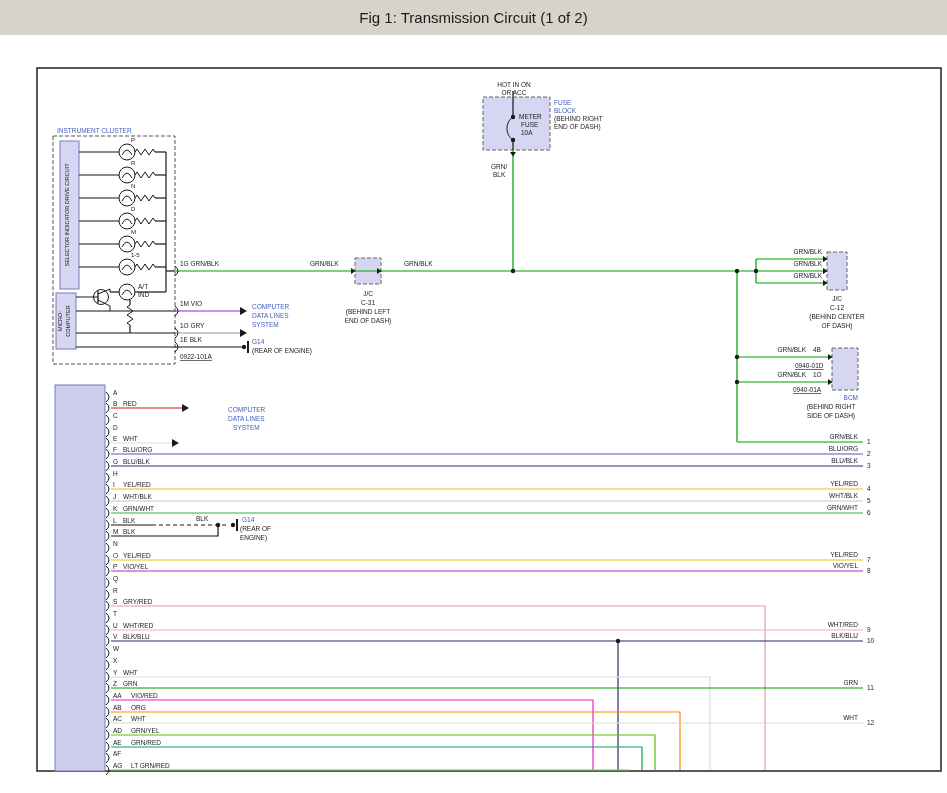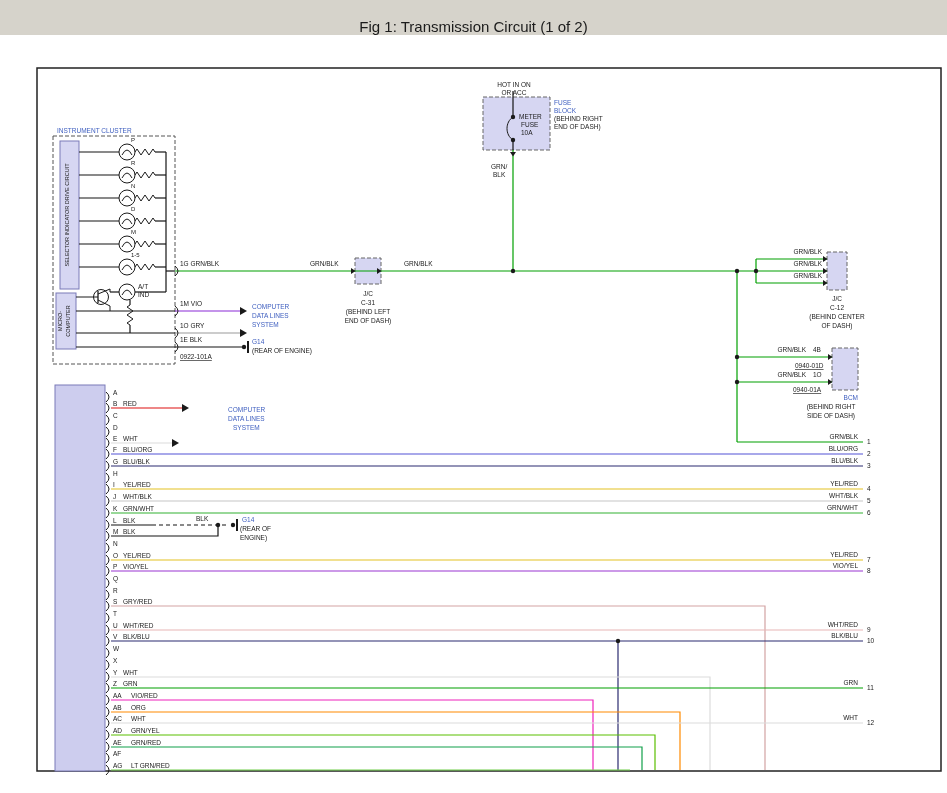--- a/index.html
+++ b/index.html
@@ -2,21 +2,21 @@
 <html><head>
 <meta charset="utf-8">
 <style>
   html,body{margin:0;padding:0;}
   body{
     width:947px;height:793px;position:relative;overflow:hidden;
     background:#ffffff;font-family:"Liberation Sans", sans-serif;
   }
   .title-bar{
     position:absolute;left:0;top:0;width:947px;height:35px;
-    background:#D6D3CB;display:flex;align-items:flex-end;justify-content:center;
+    background:#D6D3CB;display:flex;align-items:center;justify-content:center;
   }
   .title-bar span{font-size:15px;color:#1b1b1b;}
   #diagram-svg{position:absolute;left:0;top:0;}
   svg text{font-family:"Liberation Sans", sans-serif;}
 </style>
 </head>
 <body>
 
 <div class="title-bar">
   <span>Fig 1: Transmission Circuit (1 of 2)</span>

